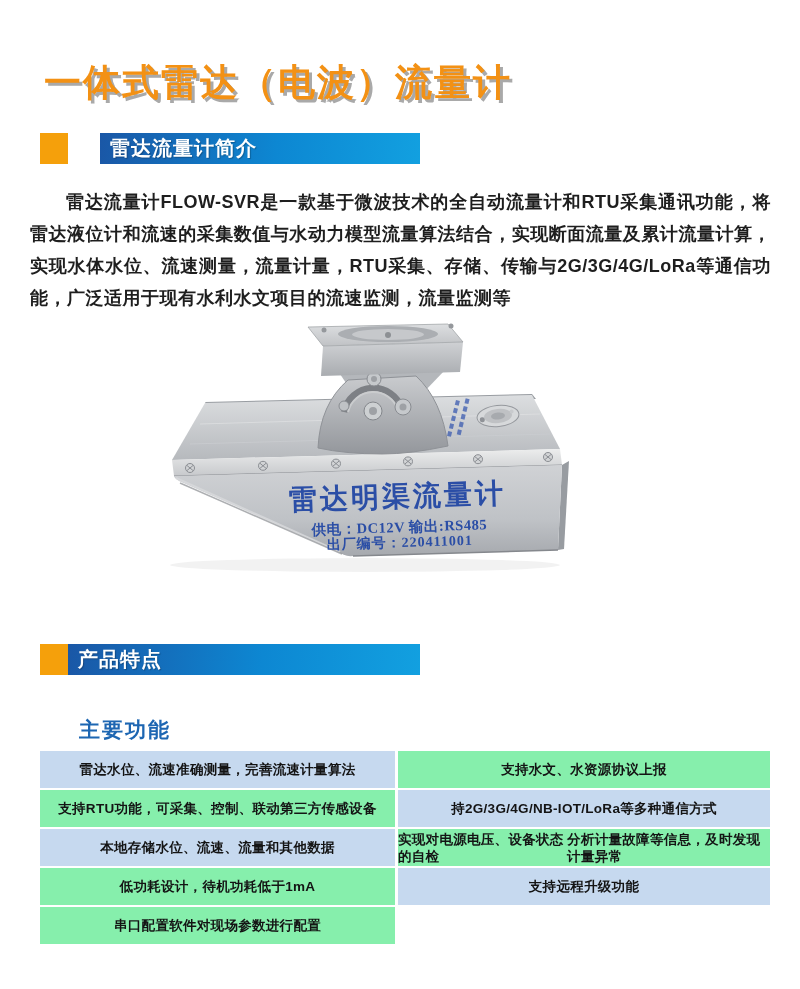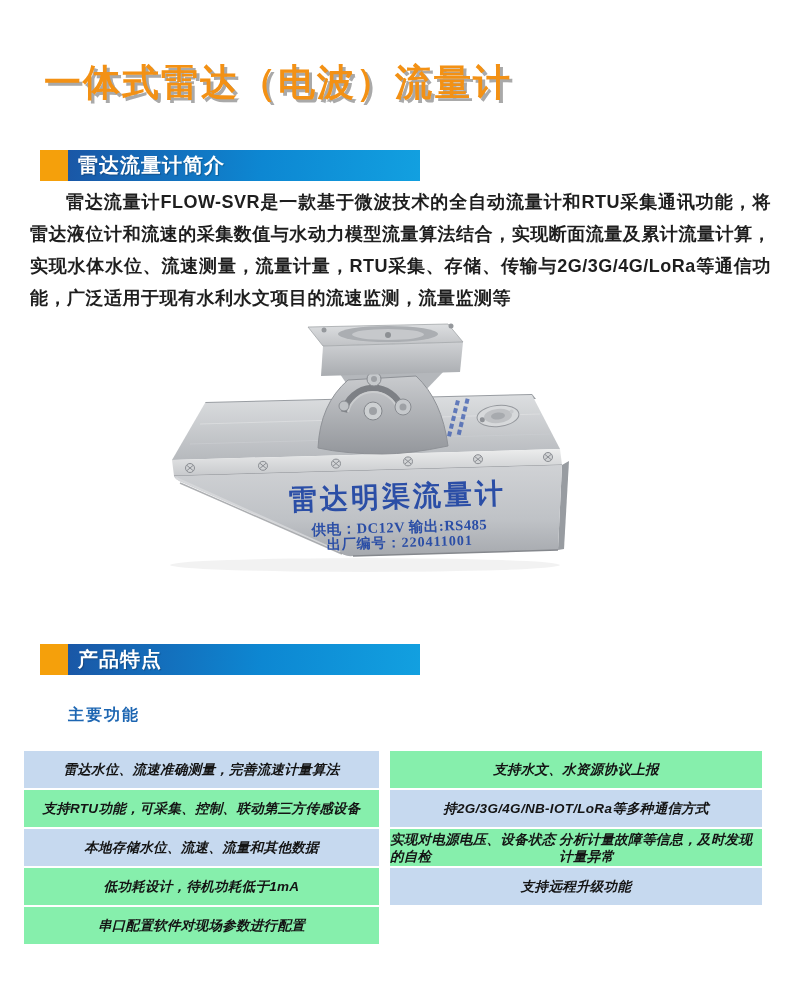--- a/index.html
+++ b/index.html
@@ -11,21 +11,21 @@
   .page-title{
     position:absolute;left:44px;top:64px;margin:0;
     font-size:37px;font-weight:bold;letter-spacing:2px;line-height:1;
     color:#F39114;text-shadow:3px 3px 0 #a9a9a9;
     white-space:nowrap;
   }
   
   .section-bar{
     position:absolute;left:40px;width:380px;height:31px;display:flex;align-items:stretch;
   }
-  .section-bar.bar-intro{top:150px;}
+  .section-bar.bar-intro{top:133px;gap:32px;}
   .section-bar.bar-features{top:644px;}
   .bar-accent{width:28px;flex:0 0 28px;background:#F5A00B;}
   .bar-body{
     flex:1;display:flex;align-items:center;
     background:linear-gradient(96deg,#1A57A6 0%,#0D87D2 55%,#12A0E0 100%);
   }
   .bar-label{
     color:#ffffff;font-size:20px;font-weight:bold;letter-spacing:1px;
     padding-left:10px;text-shadow:1px 1px 1px rgba(0,0,0,.25);white-space:nowrap;
   }
@@ -34,27 +34,27 @@
     position:absolute;left:30px;top:186px;width:741px;margin:0;
     font-size:18px;font-weight:600;line-height:32px;color:#1e1e1e;
     text-align:justify;text-indent:2em;letter-spacing:.5px;
   }
   
   .product-figure{position:absolute;left:160px;top:316px;width:420px;height:262px;margin:0;}
   .product-figure svg{display:block;width:100%;height:100%;}
   .dev-label{font-family:"Liberation Serif","DejaVu Serif",serif;font-weight:bold;fill:#2B4EA6;}
   
   .features-subtitle{
-    position:absolute;left:67px;top:704px;margin:1px;
-    font-size:16px;font-weight:600;letter-spacing:2px;color:#1D66B2;white-space:nowrap;
+    position:absolute;left:67px;top:704px;margin:12px;
+    font-size:21px;font-weight:600;letter-spacing:2px;color:#1D66B2;white-space:nowrap;
   }
   
   .feature-table{
-    position:absolute;left:24px;top:751px;width:730px;
-    display:grid;grid-template-columns:355px 372px;grid-auto-rows:37px;gap:2px 11px;font-style:italic;
+    position:absolute;left:40px;top:751px;width:730px;
+    display:grid;grid-template-columns:355px 372px;grid-auto-rows:37px;gap:2px 3px;
   }
   .feature-cell{
     display:flex;align-items:center;justify-content:center;
     font-size:13.5px;font-weight:bold;color:#141414;letter-spacing:.3px;
     background:#86efac;text-align:center;
   }
   .feature-cell.c-blue{background:#C6D9EF;}
   .feature-cell .two-line{display:flex;flex-direction:row;align-items:flex-start;text-align:left;line-height:17px;}
 </style>
 </head>

